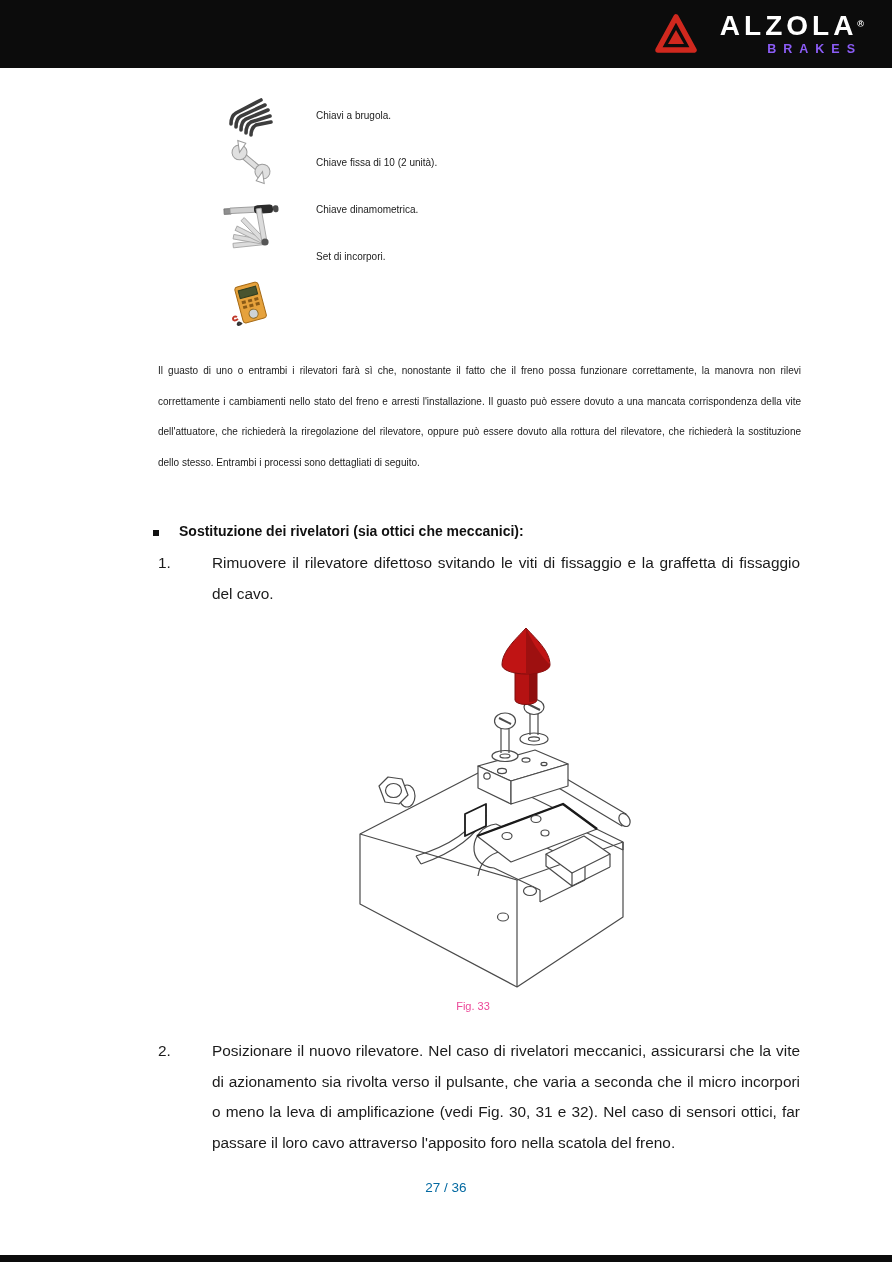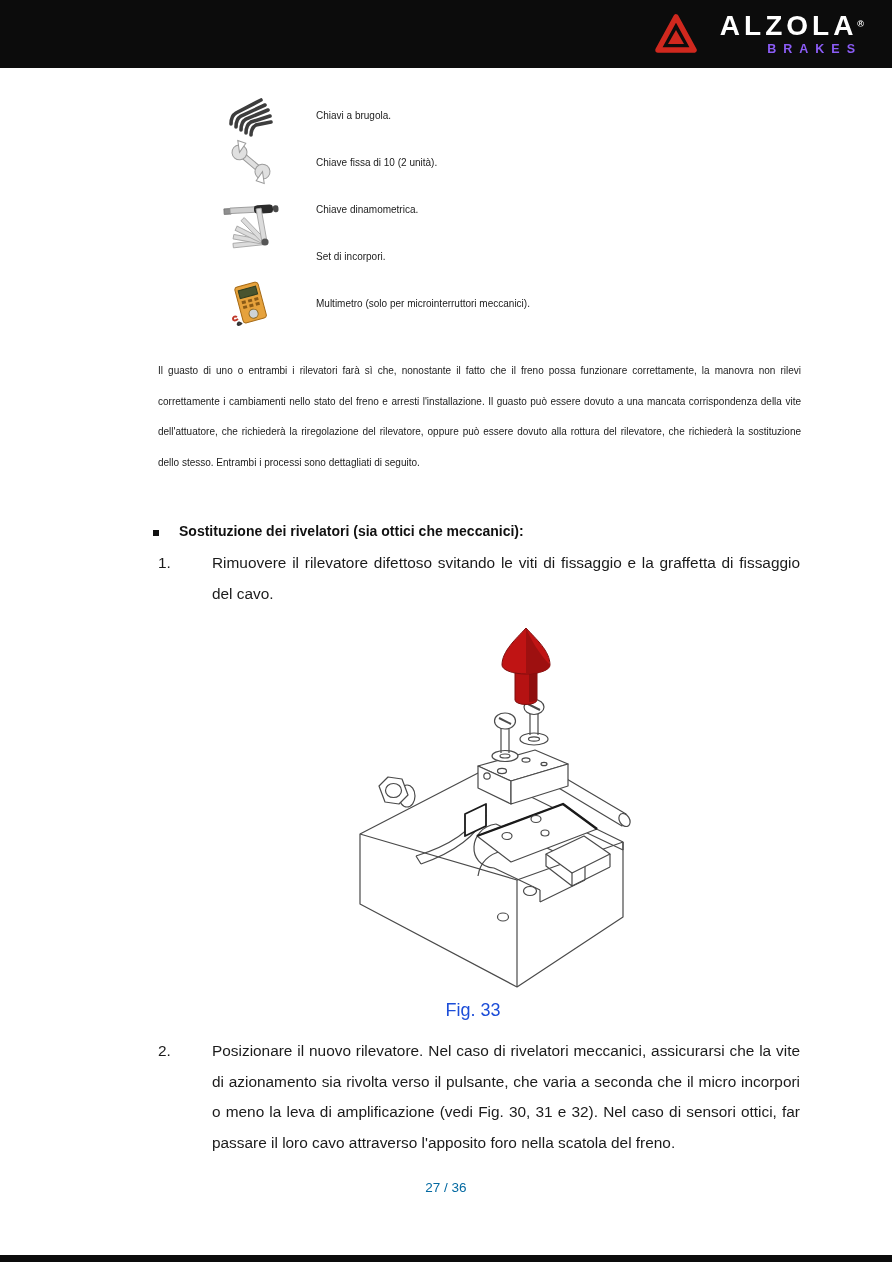--- a/index.html
+++ b/index.html
@@ -53,21 +53,21 @@
   }
   .step{position:absolute;font-size:15.4px;line-height:30.5px;}
   .step-number{position:absolute;left:0;top:0;width:26px;}
   .step-text{margin-left:54px;width:588px;text-align:justify;}
   .step1{left:158px;top:548px;width:643px;}
   .step2{left:158px;top:1036px;width:643px;}
   
   .figure{position:absolute;left:330px;top:614px;width:340px;height:382px;}
   .fig-caption{
     position:absolute;left:373px;top:1000px;width:200px;text-align:center;
-    font-size:18px;color:#1d4ed8;
+    font-size:11px;color:#ec4899;
   }
   
   .page-number{
     position:absolute;left:0;top:1180px;width:892px;text-align:center;
     font-size:13.5px;color:#0369a1;
   }
   .footer-bar{
     position:absolute;left:0;bottom:0;width:892px;height:7px;background:#0c0c0c;
   }
 </style>
@@ -162,21 +162,20 @@
             <rect x="26.5" y="18" width="4" height="3" fill="#8a5a16"></rect>
             <rect x="13.5" y="23" width="4" height="3" fill="#8a5a16"></rect>
             <rect x="20" y="23" width="4" height="3" fill="#8a5a16"></rect>
             <rect x="26.5" y="23" width="4" height="3" fill="#8a5a16"></rect>
             <circle cx="22" cy="33" r="4.5" fill="#cdd3d8" stroke="#8a6a2a"></circle>
           </g>
           <path d="M9,38 C2,43 3,33 8,36" stroke="#c0392b" stroke-width="2" fill="none"></path>
           <path d="M13,42 C6,48 9,38 12,43" stroke="#333333" stroke-width="2" fill="none"></path>
         </svg>
       </div>
-      <div class="tool-label">Multimetro (solo per microinterruttori meccanici).</div>
     </div>
 
   </div>
 
   <div class="intro">Il guasto di uno o entrambi i rilevatori farà sì che, nonostante il fatto che il freno possa funzionare correttamente, la manovra non rilevi correttamente i cambiamenti nello stato del freno e arresti l'installazione. Il guasto può essere dovuto a una mancata corrispondenza della vite dell'attuatore, che richiederà la riregolazione del rilevatore, oppure può essere dovuto alla rottura del rilevatore, che richiederà la sostituzione dello stesso. Entrambi i processi sono dettagliati di seguito.</div>
 
   <div class="section-heading">
     <span class="bullet-square"></span>
     <span>Sostituzione dei rivelatori (sia ottici che meccanici):</span>
   </div>

